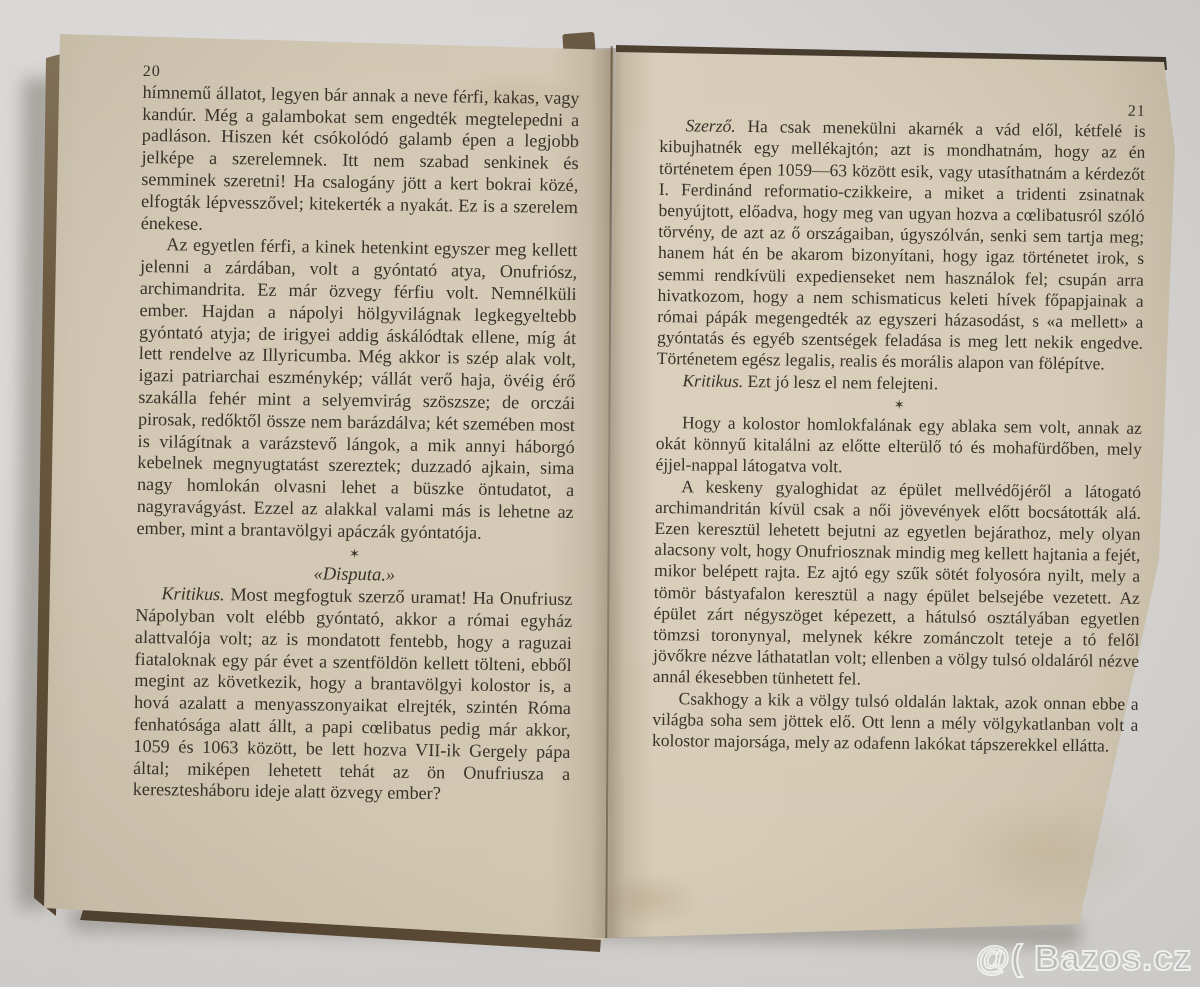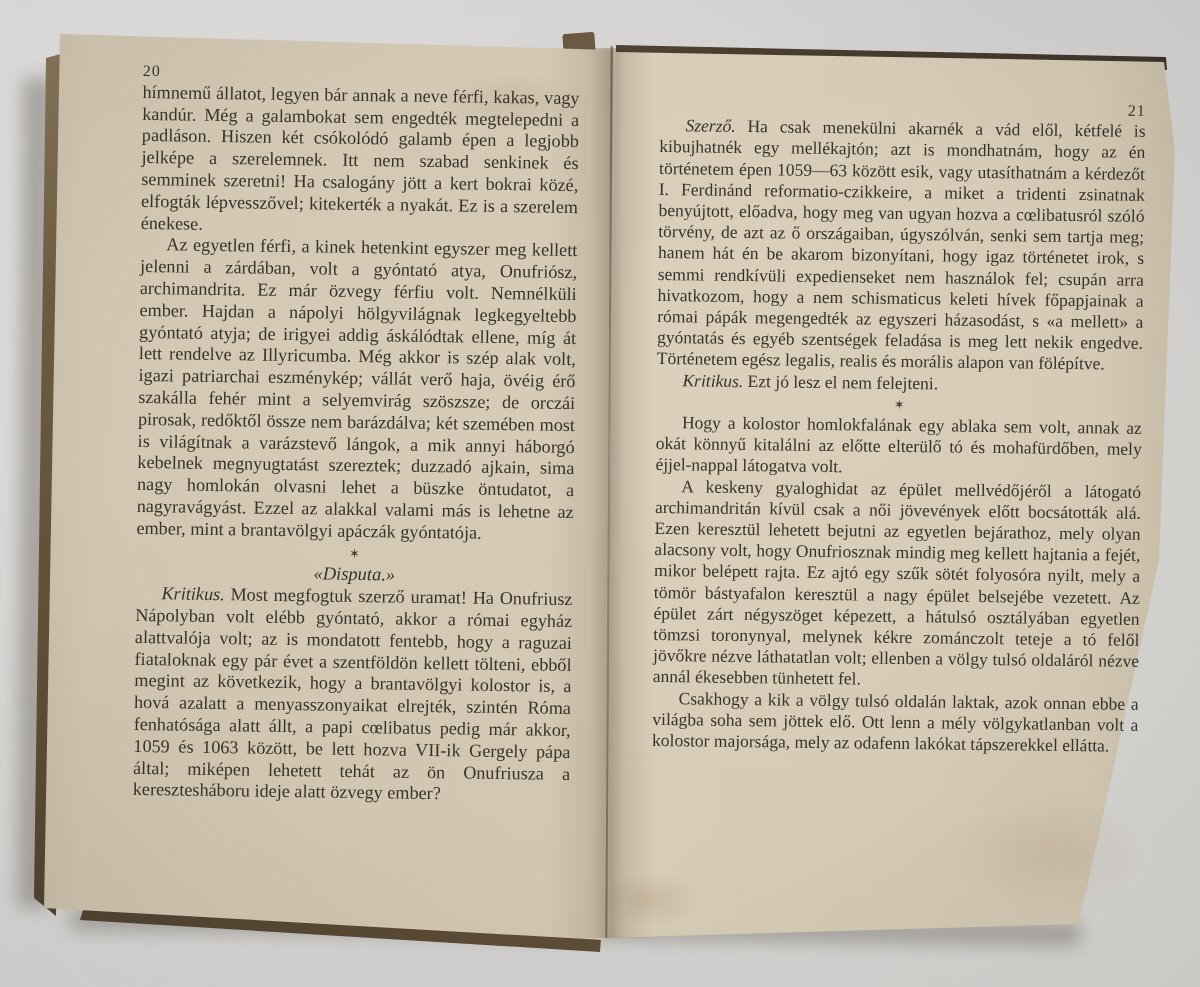--- a/index.html
+++ b/index.html
@@ -106,13 +106,14 @@
     <p class="indent"><span class="lead">Szerző.</span><span> Ha csak menekülni akarnék a vád elől, kétfelé is kibujhatnék egy mellékajtón; azt is mondhatnám, hogy az én történetem épen 1059—63 között esik, vagy utasíthatnám a kérdezőt I. Ferdinánd reformatio-czikkeire, a miket a tridenti zsinatnak benyújtott, előadva, hogy meg van ugyan hozva a cœlibatusról szóló törvény, de azt az ő országaiban, úgyszólván, senki sem tartja meg; hanem hát én be akarom bizonyítani, hogy igaz történetet irok, s semmi rendkívüli expedienseket nem használok fel; csupán arra hivatkozom, hogy a nem schismaticus keleti hívek főpapjainak a római pápák megengedték az egyszeri házasodást, s «a mellett» a gyóntatás és egyéb szentségek feladása is meg lett nekik engedve. Történetem egész legalis, realis és morális alapon van fölépítve.</span></p>
     <p class="indent"><span class="lead">Kritikus.</span><span> Ezt jó lesz el nem felejteni.</span></p>
     <p class="starline starline-r">✶</p>
     <p class="indent">Hogy a kolostor homlokfalának egy ablaka sem volt, annak az okát könnyű kitalálni az előtte elterülő tó és mohafürdőben, mely éjjel-nappal látogatva volt.</p>
     <p class="indent">A keskeny gyaloghidat az épület mellvédőjéről a látogató archimandritán kívül csak a női jövevények előtt bocsátották alá. Ezen keresztül lehetett bejutni az egyetlen bejárathoz, mely olyan alacsony volt, hogy Onufriosznak mindig meg kellett hajtania a fejét, mikor belépett rajta. Ez ajtó egy szűk sötét folyosóra nyilt, mely a tömör bástyafalon keresztül a nagy épület belsejébe vezetett. Az épület zárt négyszöget képezett, a hátulsó osztályában egyetlen tömzsi toronynyal, melynek kékre zománczolt teteje a tó felől jövőkre nézve láthatatlan volt; ellenben a völgy tulsó oldaláról nézve annál ékesebben tünhetett fel.</p>
     <p class="indent">Csakhogy a kik a völgy tulsó oldalán laktak, azok onnan ebbe a világba soha sem jöttek elő. Ott lenn a mély völgykatlanban volt a kolostor majorsága, mely az odafenn lakókat tápszerekkel ellátta.</p>
   </div>
 
   <div class="vignette"></div>
 
+  <div class="watermark">@( Bazos.cz</div>
 </div>
 
 </body></html>

